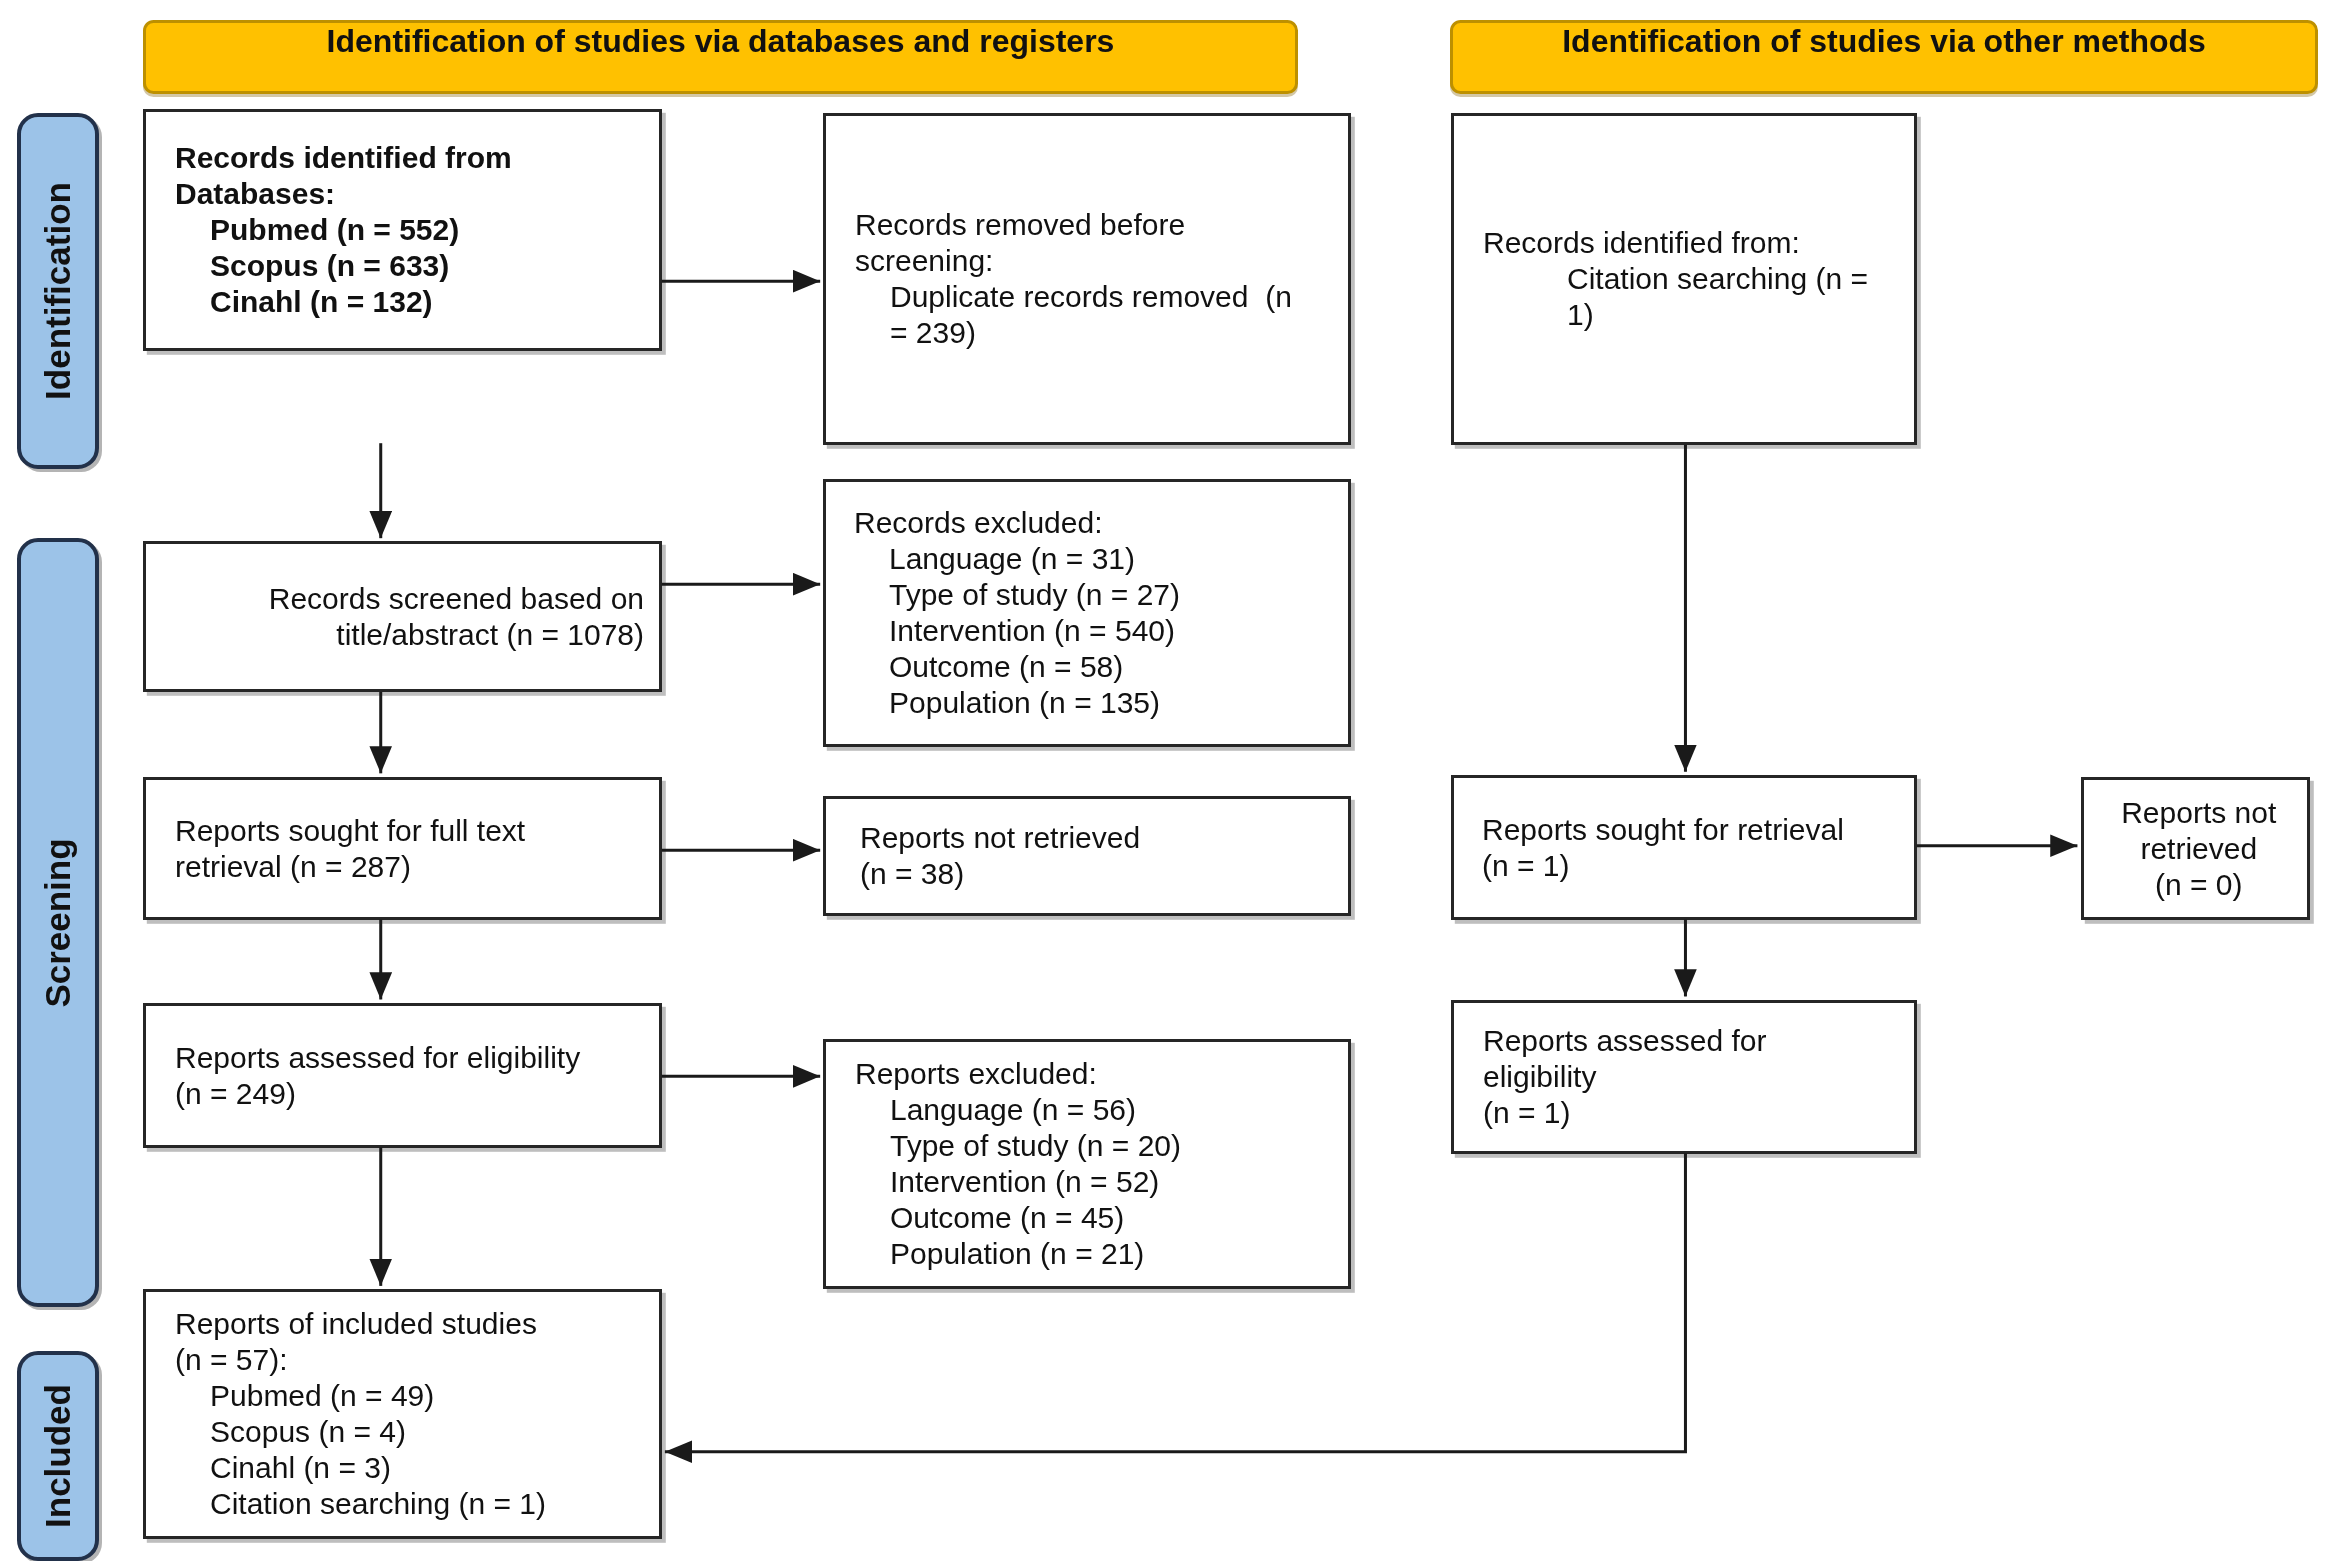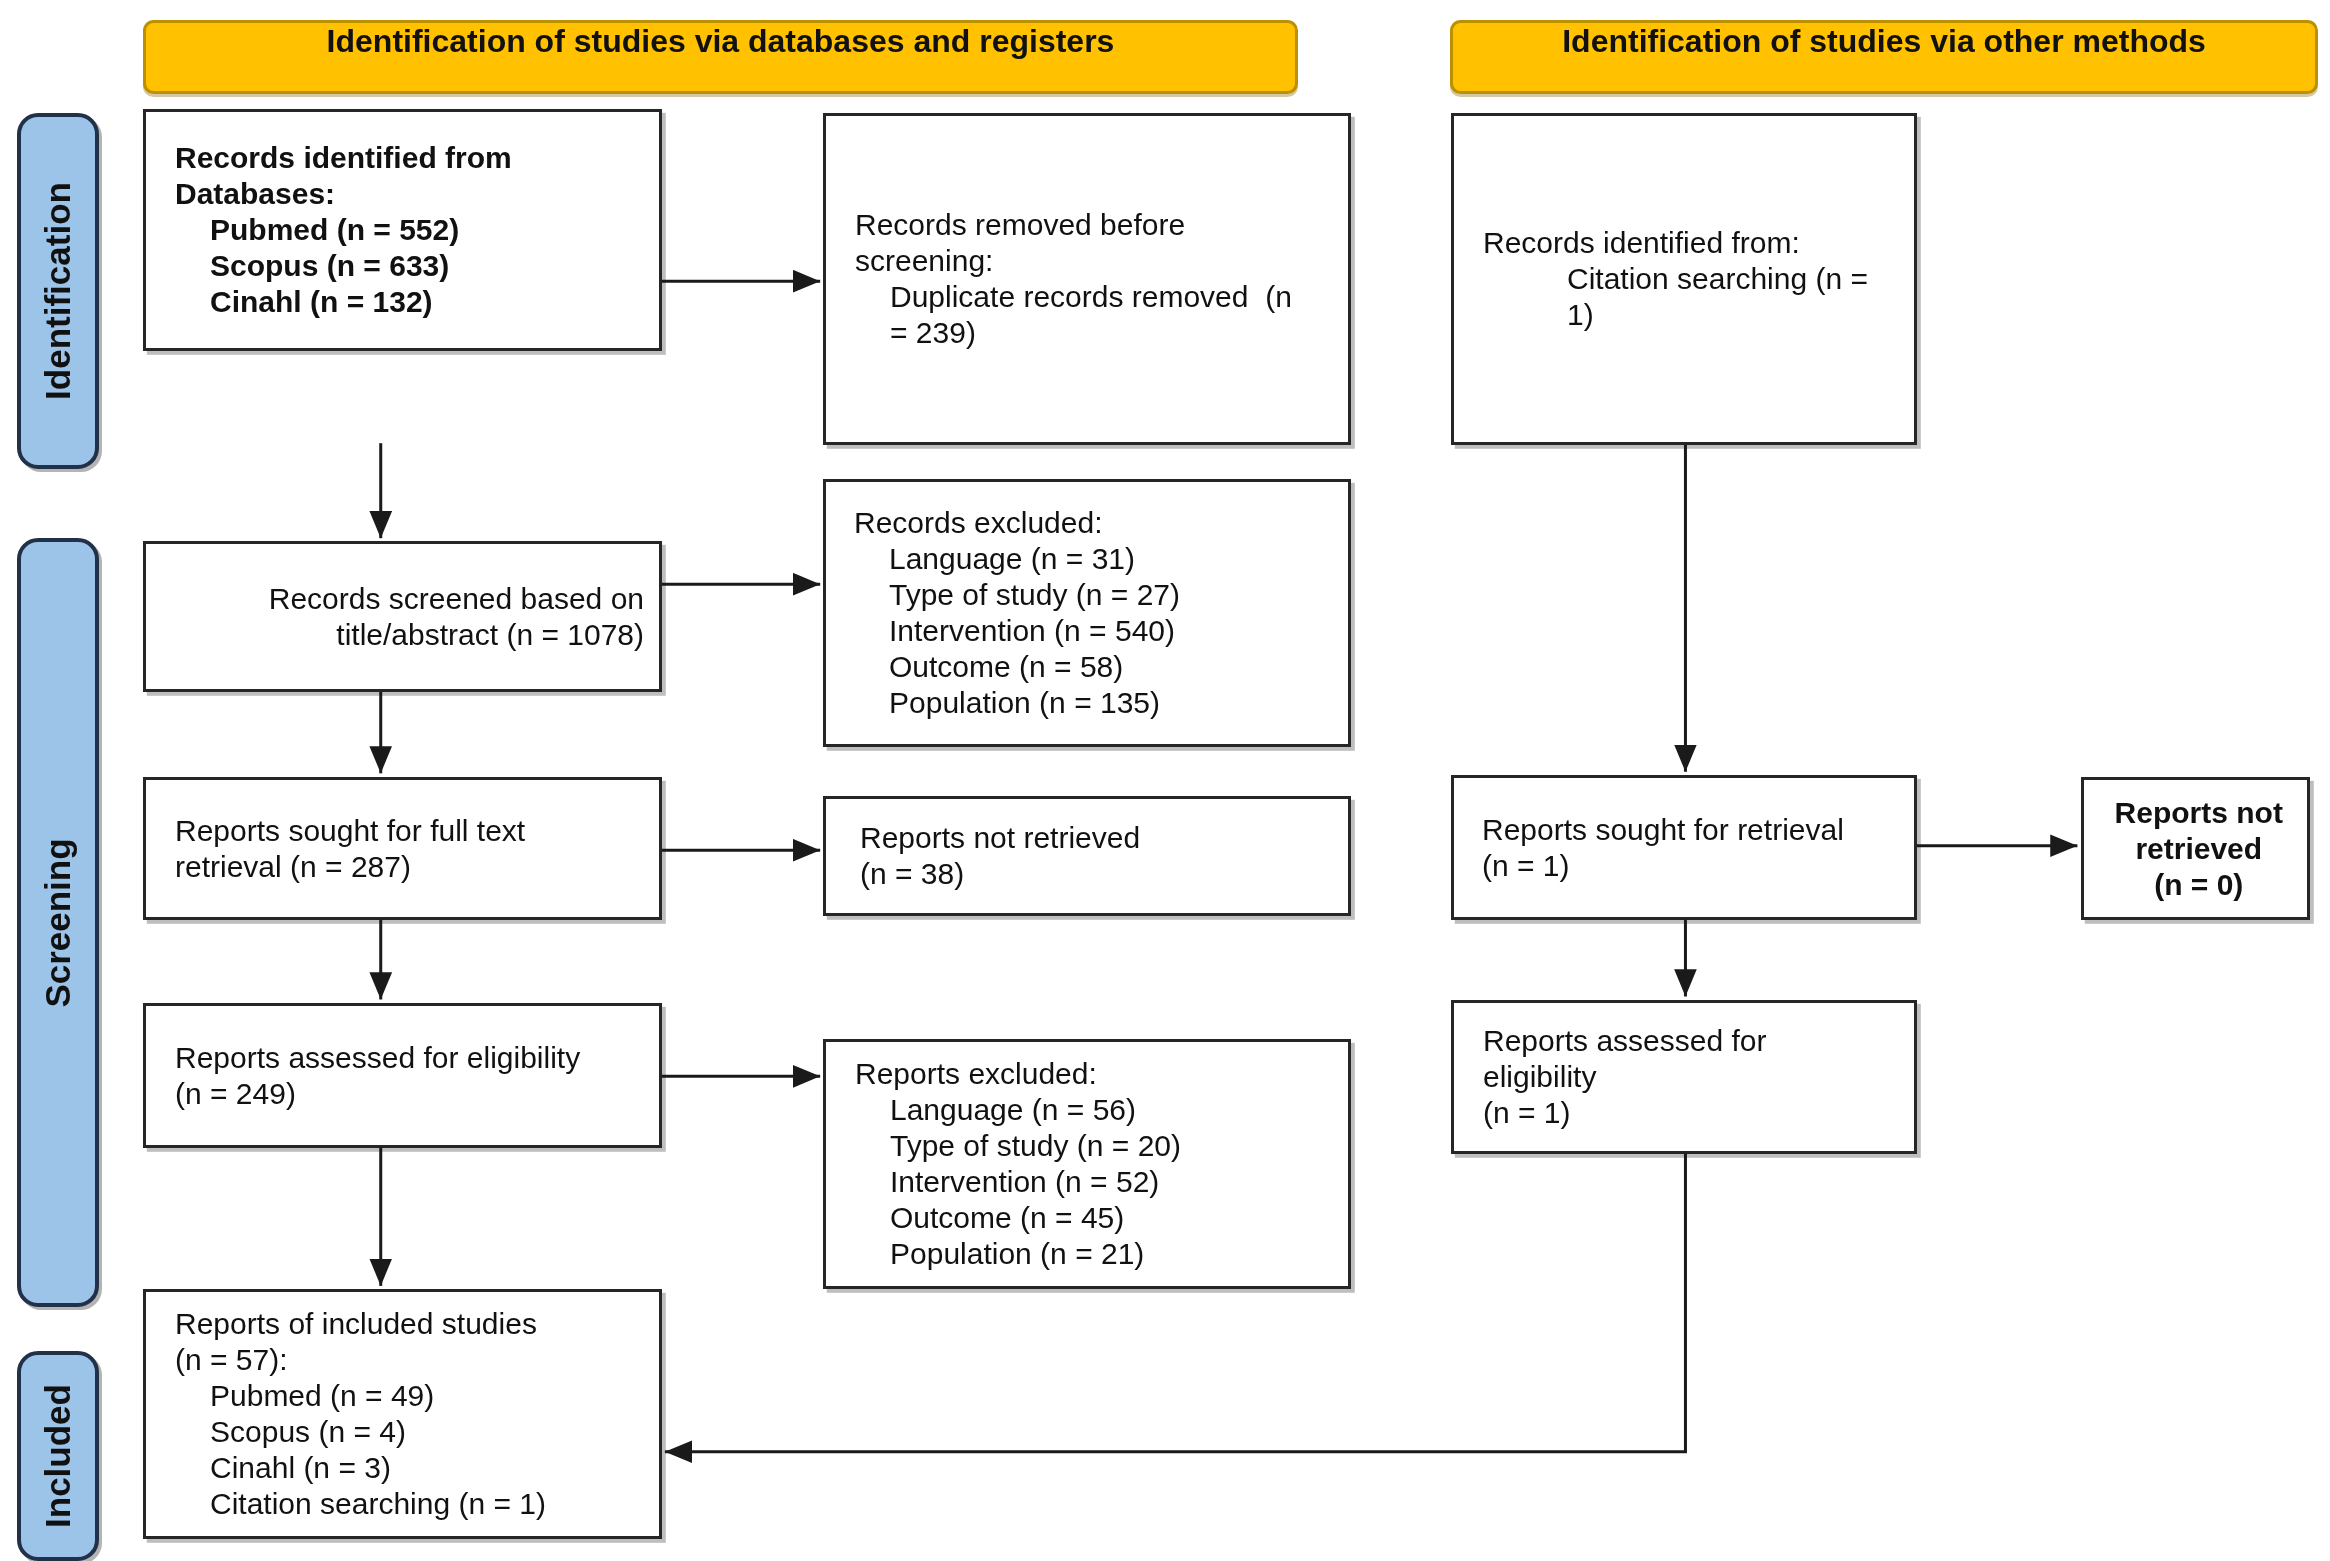--- a/index.html
+++ b/index.html
@@ -49,21 +49,21 @@
     flex-direction: column;
     justify-content: center;
     padding: 10.6px 15px 10.6px 29px;
     box-sizing: border-box;
     font-size: 30px;
     line-height: 36px;
   }
   .fbox .line { white-space: pre-wrap; }
   .fbox .ind1 { padding-left: 35px; }
   .fbox .ind2 { padding-left: 84px; }
-  .fbox.center-text { align-items: center; text-align: right; padding-left: 7.5px; padding-right: 1px; font-weight: bold; }
+  .fbox.center-text { align-items: center; text-align: right; padding-left: 7.5px; padding-right: 1px; }
   svg.arrows { position: absolute; left: 0; top: 0; pointer-events: none; }
 </style>
 </head>
 <body>
 
 <div class="page">
 
   <div class="header-bar" style="left:143px; top:19.6px; width:1149px; height:68px;">
     <span>Identification of studies via databases and registers</span>
   </div>

